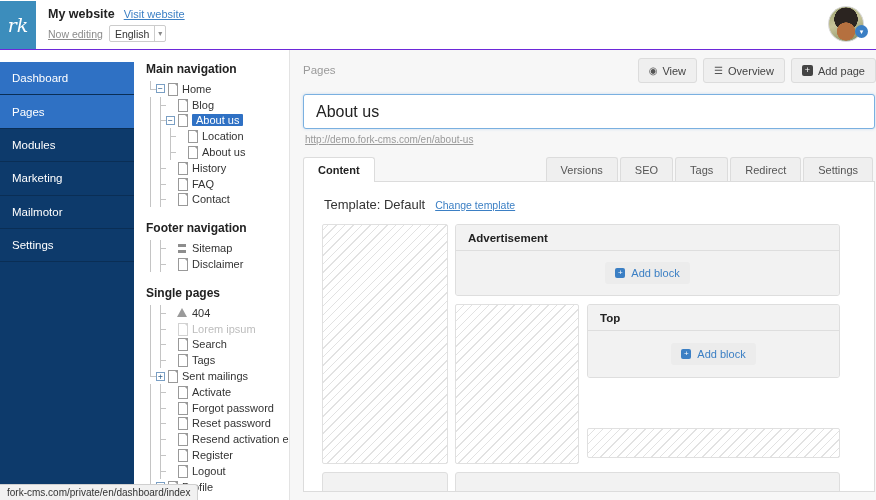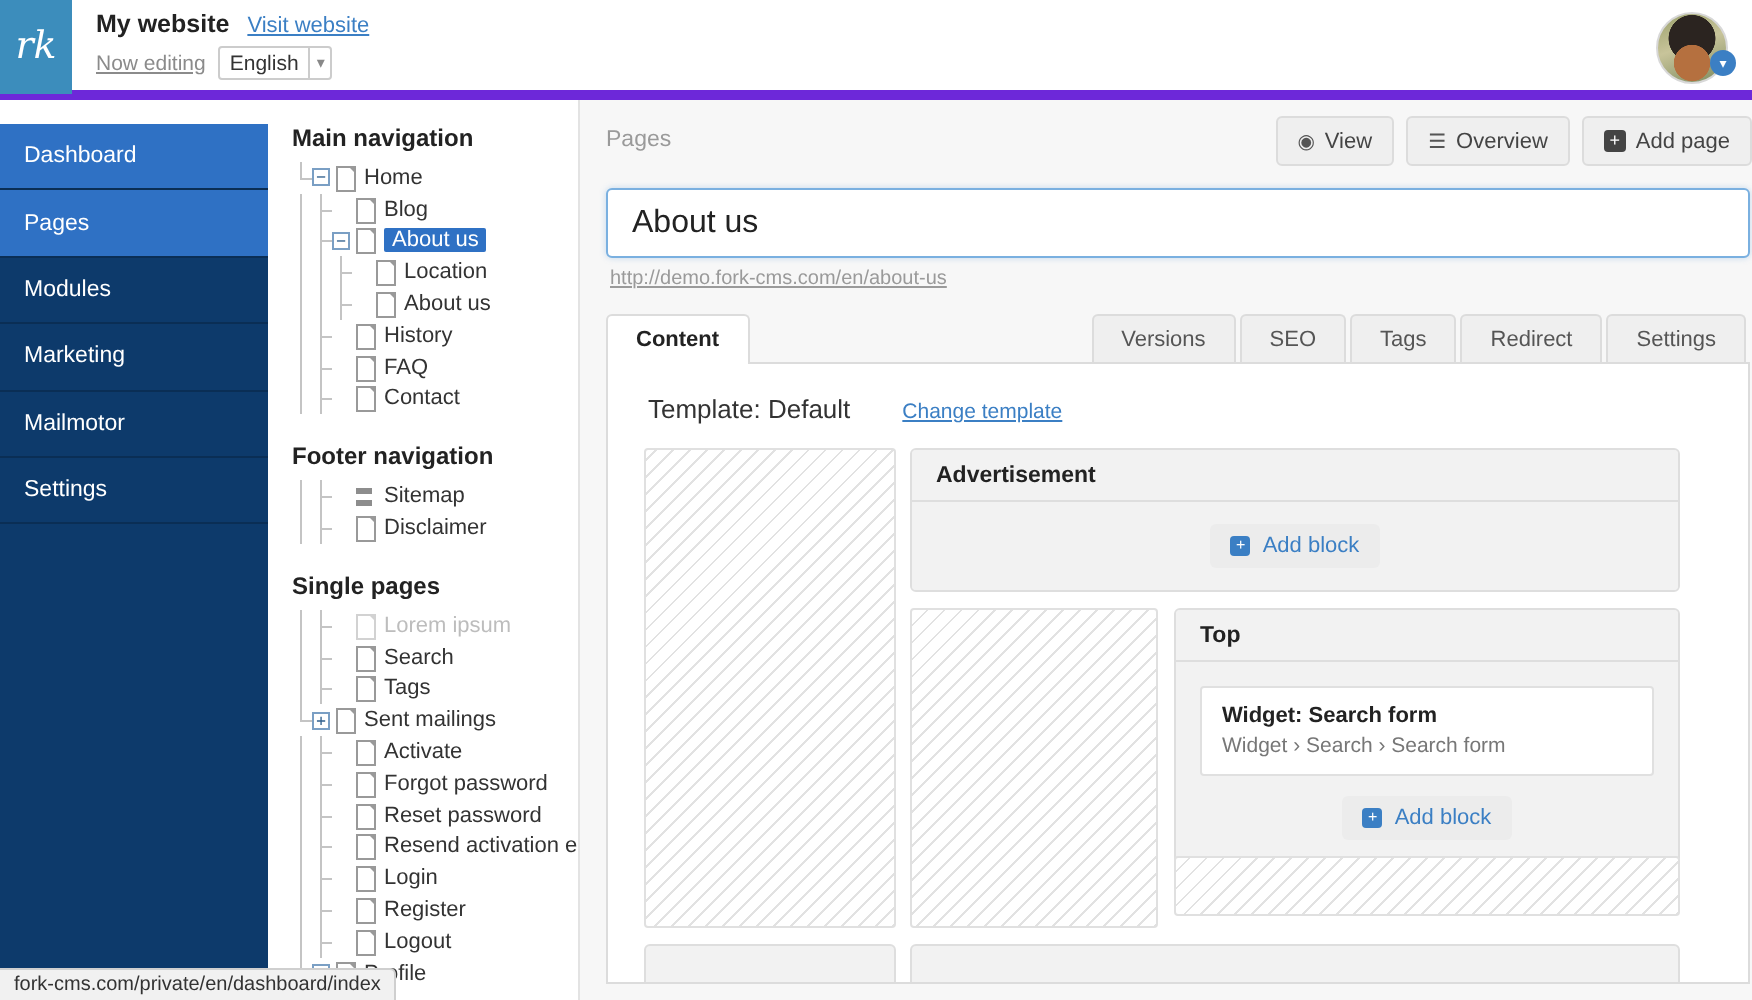--- a/index.html
+++ b/index.html
@@ -9,21 +9,21 @@
     font-family: "Liberation Sans", sans-serif;
     font-size: 12px;
     background: #ffffff;
     color: #333;
   }
   #app { position: relative; width: 876px; height: 500px; }
 
   
   .topbar {
     position: absolute; top: 0; left: 0; width: 876px; height: 50px;
-    background: #fff; border-bottom: 5px solid #6d28d9;
+    background: #fff; border-bottom: 1px solid #6d28d9;
     display: flex; align-items: center;
   }
   .logo-box {
     width: 36px; height: 48px; margin-left: 0;
     background: #3c8dbc; color: #fff;
     display: flex; align-items: center; justify-content: center;
     font-family: "DejaVu Serif", serif; font-style: italic;
     font-size: 19px; overflow: hidden; flex: 0 0 36px;
   }
   .site-meta { margin-left: 12px; display: flex; flex-direction: column; gap: 4px; }
@@ -213,21 +213,21 @@
     height: 1px; background: #fff;
   }
   .tabs .right-tabs { position: absolute; right: 0; bottom: 0; display: flex; }
 
   .panel {
     margin-left: 13px; width: 572px;
     background: #fff; border: 1px solid #dcdcdc; border-top: none;
     height: 310px; overflow: hidden; padding: 15px 0 0 0;
   }
   .tpl-row {
-    display: flex; align-items: baseline; gap: 26px;
+    display: flex; align-items: baseline; gap: 10px;
     padding: 0 0 12px 20px;
   }
   .tpl-label { font-size: 13px; color: #333; }
   .tpl-change { font-size: 10.5px; color: #3b7fc4; text-decoration: underline; cursor: pointer; }
 
   .grid { position: relative; padding: 4px 18px; }
   .hatch {
     background-color: #fff;
     background-image: repeating-linear-gradient(
       -45deg, #e2e2e2 0 1px, transparent 1px 6px);
@@ -398,20 +398,27 @@
         <div class="tnode">
           <span class="tgutter line"></span>
           <span class="tgutter tee"></span>
           <span class="toggler-space"></span>
           <span class="ficon page"></span>
           <span class="tlabel">Disclaimer</span>
         </div>
       </div>
     <div class="tree-head spaced">Single pages</div>
     <div id="tree-single">
+        <div class="tnode">
+          <span class="tgutter line"></span>
+          <span class="tgutter tee"></span>
+          <span class="toggler-space"></span>
+          <span class="ficon warn"></span>
+          <span class="tlabel">404</span>
+        </div>
         <div class="tnode muted">
           <span class="tgutter line"></span>
           <span class="tgutter tee"></span>
           <span class="toggler-space"></span>
           <span class="ficon page"></span>
           <span class="tlabel">Lorem ipsum</span>
         </div>
         <div class="tnode">
           <span class="tgutter line"></span>
           <span class="tgutter tee"></span>
@@ -452,27 +459,20 @@
           <span class="toggler-space"></span>
           <span class="ficon page"></span>
           <span class="tlabel">Reset password</span>
         </div>
         <div class="tnode">
           <span class="tgutter line"></span>
           <span class="tgutter tee"></span>
           <span class="toggler-space"></span>
           <span class="ficon page"></span>
           <span class="tlabel">Resend activation e-mail</span>
-        </div>
-        <div class="tnode">
-          <span class="tgutter line"></span>
-          <span class="tgutter tee"></span>
-          <span class="toggler-space"></span>
-          <span class="ficon page"></span>
-          <span class="tlabel">Login</span>
         </div>
         <div class="tnode">
           <span class="tgutter line"></span>
           <span class="tgutter tee"></span>
           <span class="toggler-space"></span>
           <span class="ficon page"></span>
           <span class="tlabel">Register</span>
         </div>
         <div class="tnode">
           <span class="tgutter line"></span>
@@ -557,24 +557,20 @@
             <span class="addblock">
               <span class="plusico">+</span>
               <span>Add block</span>
             </span>
           </div>
         </div>
 
         <div class="block" style="position:absolute;left:283px;top:80px;width:253px;">
           <div class="block-head">Top</div>
           <div class="block-body" style="padding:12px;">
-            <div class="widget-card">
-              <div class="widget-title">Widget: Search form</div>
-              <div class="widget-path">Widget › Search › Search form</div>
-            </div>
             <span class="addblock">
               <span class="plusico">+</span>
               <span>Add block</span>
             </span>
           </div>
         </div>
 
         <div class="hatch" style="position:absolute;left:283px;top:204px;width:253px;height:30px;"></div>
 
         <div class="block" style="position:absolute;left:18px;top:248px;width:126px;height:24px;"></div>

